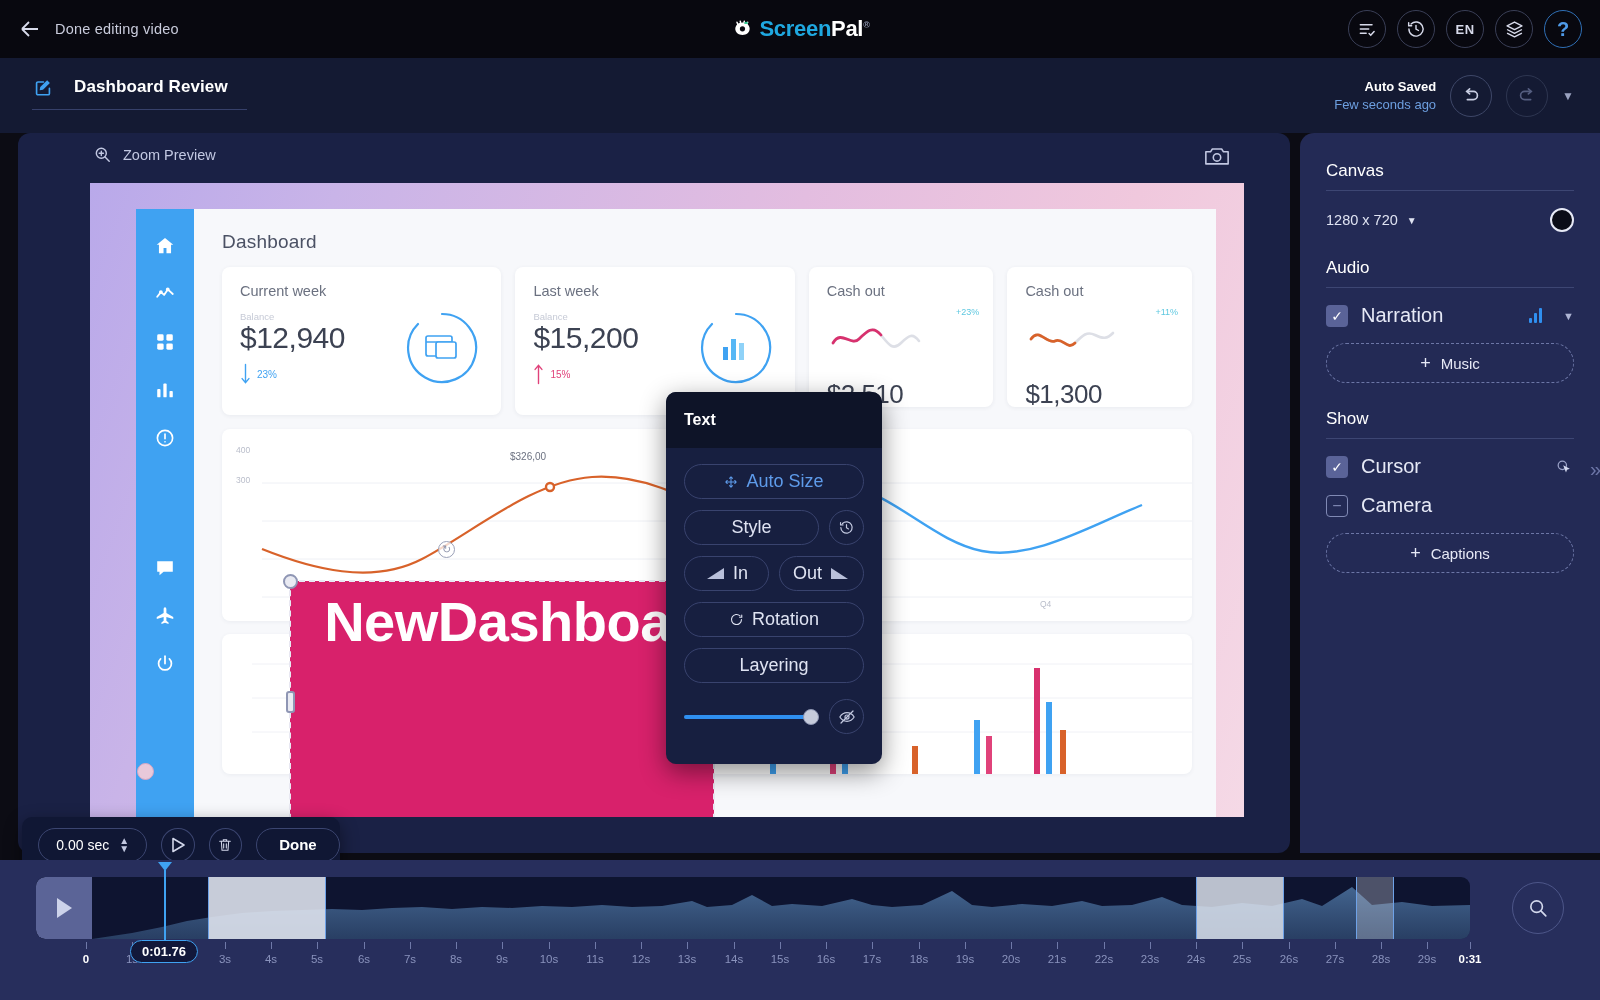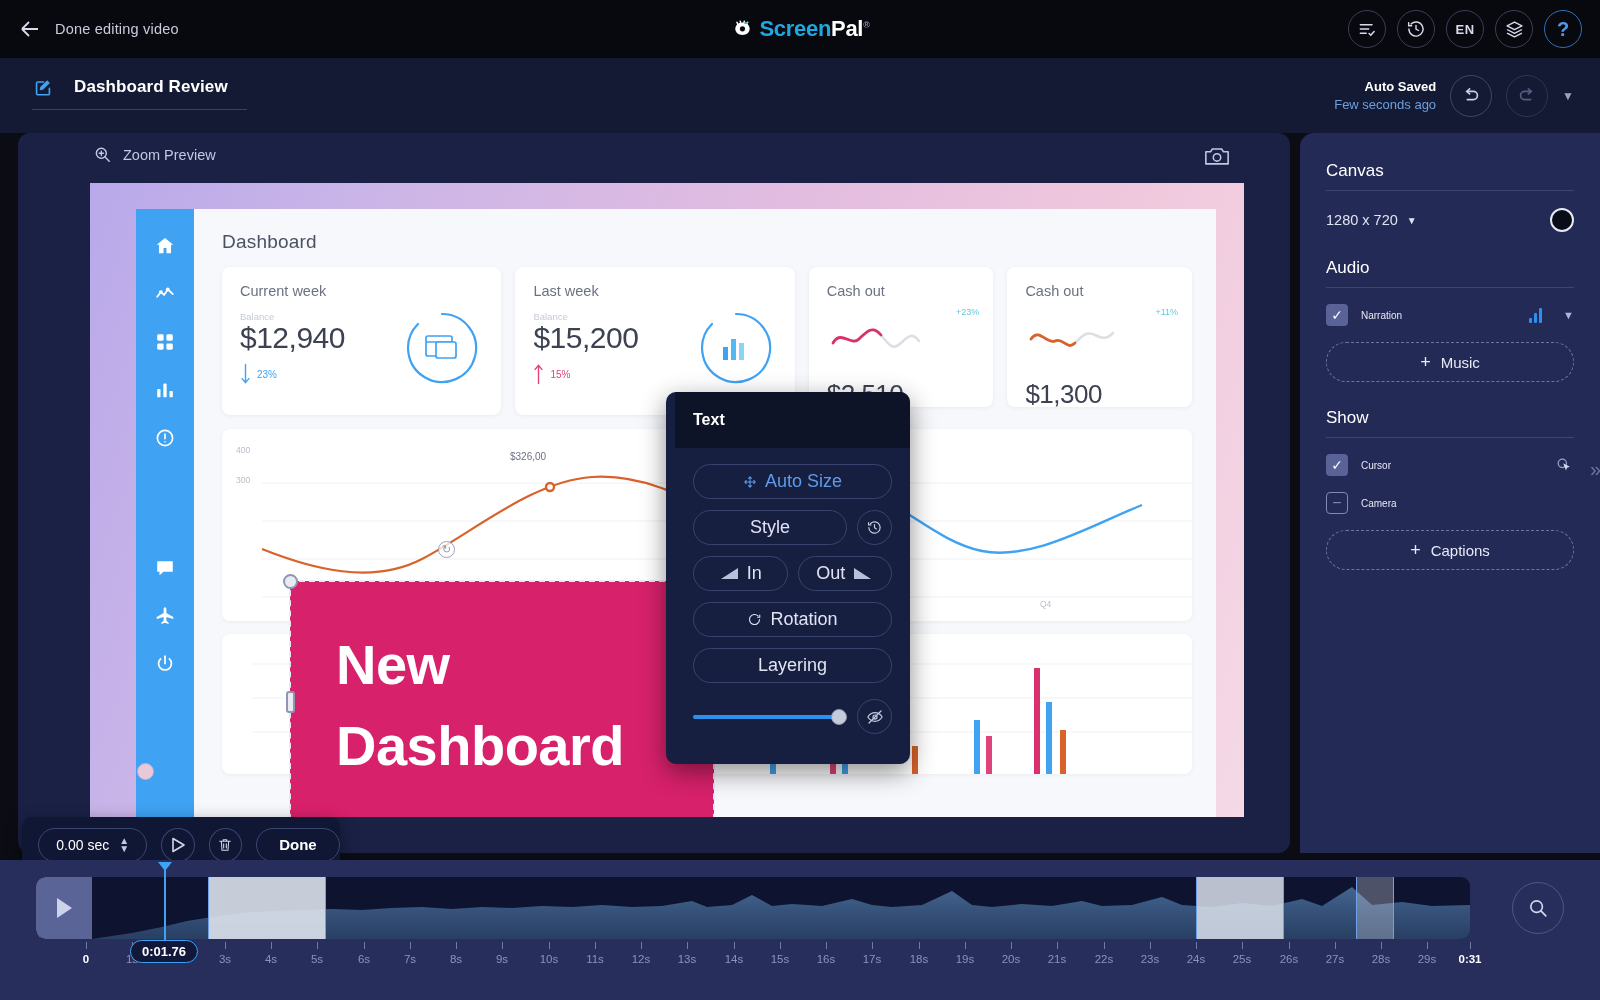--- a/index.html
+++ b/index.html
@@ -145,21 +145,21 @@
   }
   .axis-lbl { position: absolute; font-size: 8.5px; color: #b9bdca; }
 
   
   .text-obj {
     position: absolute; left: 200px; top: 398px;
     width: 424px; height: 248px;
     background: #d8216b;
     outline: 2px dashed #e8e8f2;
     outline-offset: -1px;
-    display: flex; flex-direction: column; justify-content: center;
+    display: flex; flex-direction: row; justify-content: center;
     padding-left: 46px;
   }
   .text-obj span {
     color: #fff; font-size: 56px; font-weight: bold;
     line-height: 1.45; letter-spacing: -.5px;
   }
   .handle {
     position: absolute; width: 15px; height: 15px; border-radius: 50%;
     background: #e9eaf2; border: 2px solid #8f96b4; cursor: pointer;
   }
@@ -169,25 +169,24 @@
   .rot-handle {
     position: absolute; width: 17px; height: 17px; border-radius: 50%;
     border: 1.5px solid #9aa0b8; color: #8d93ab;
     display:flex; align-items:center; justify-content:center;
     font-size: 11px; background: rgba(255,255,255,.75); cursor: pointer;
   }
 
   
   .popover {
     position: absolute; left: 666px; top: 392px;
-    width: 244px; height: 372px;
+    width: 216px; height: 372px;
     background: #171f40; border-radius: 10px;
     box-shadow: 0 8px 26px rgba(0,0,0,.45);
     overflow: hidden;
-    padding-left: 9px;
   }
   .pop-head {
     height: 56px; background: #0e1428;
     display: flex; align-items: center; padding-left: 18px;
   }
   .pop-head span { color: #fff; font-size: 16px; font-weight: bold; }
   .pop-body { padding: 16px 18px 0 18px; display: flex; flex-direction: column; gap: 11px; }
   .pill {
     height: 35px; border-radius: 18px; border: 1px solid #39436e;
     display: flex; align-items: center; justify-content: center;
@@ -267,21 +266,21 @@
   .canvas-row { display: flex; align-items: center; justify-content: space-between; margin-top: 17px; }
   .canvas-size { color: #dfe3f2; font-size: 14.5px; display:flex; align-items:center; gap:9px; cursor:pointer;}
   .canvas-dot { width: 24px; height: 24px; border-radius: 50%; background: #0a0c18; border: 2px solid #e6e9f6; cursor: pointer;}
   .chk-row { display: flex; align-items: center; gap: 13px; margin-bottom: 16px; }
   .chk {
     width: 22px; height: 22px; border-radius: 4px;
     background: #5a6398; display:flex; align-items:center; justify-content:center;
     color: #fff; font-size: 14px; cursor: pointer;
   }
   .chk.empty { background: transparent; border: 1.5px solid #8089b4; color: #8089b4; font-size: 16px;}
-  .chk-lbl { color: #e6e9f6; font-size: 10px; flex: 1; }
+  .chk-lbl { color: #e6e9f6; font-size: 20px; flex: 1; }
   .bars-icon { display:flex; align-items:flex-end; gap:2px; height:15px; cursor:pointer;}
   .bars-icon i { width:3px; background:#2f8ff0; display:block; border-radius:1px;}
   .dashed-btn {
     height: 40px; border-radius: 21px; border: 1px dashed #6c76a6;
     display: flex; align-items: center; justify-content: center; gap: 10px;
     color: #e6e9f6; font-size: 15px; cursor: pointer; margin-top: 4px;
   }
   .chevrons {
     position: absolute; right: 2px; top: 325px;
     color: #6d76a8; font-size: 20px; cursor: pointer; letter-spacing:-3px;

